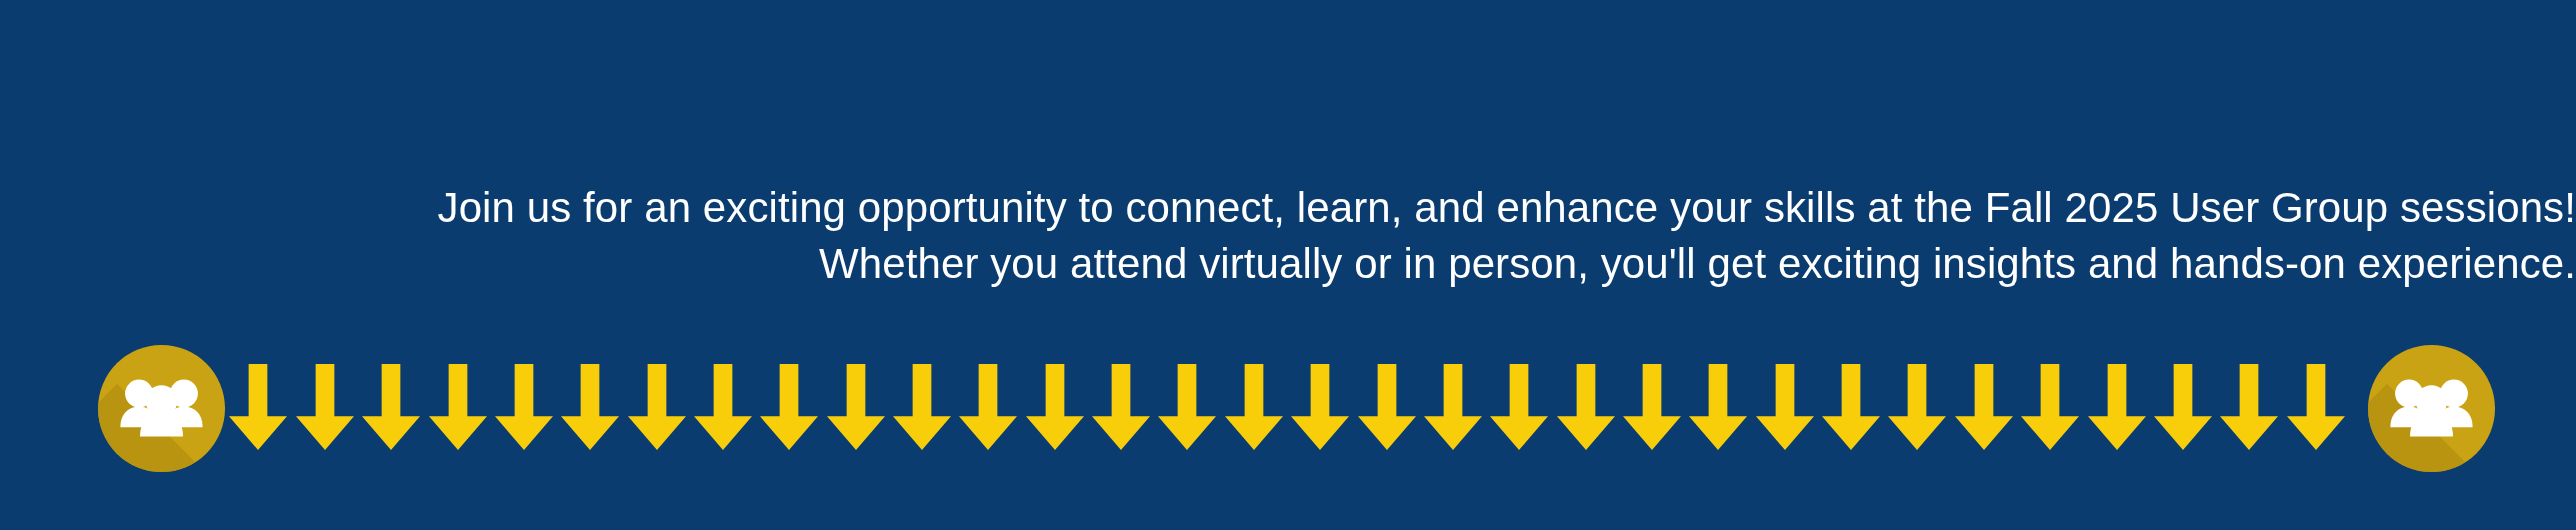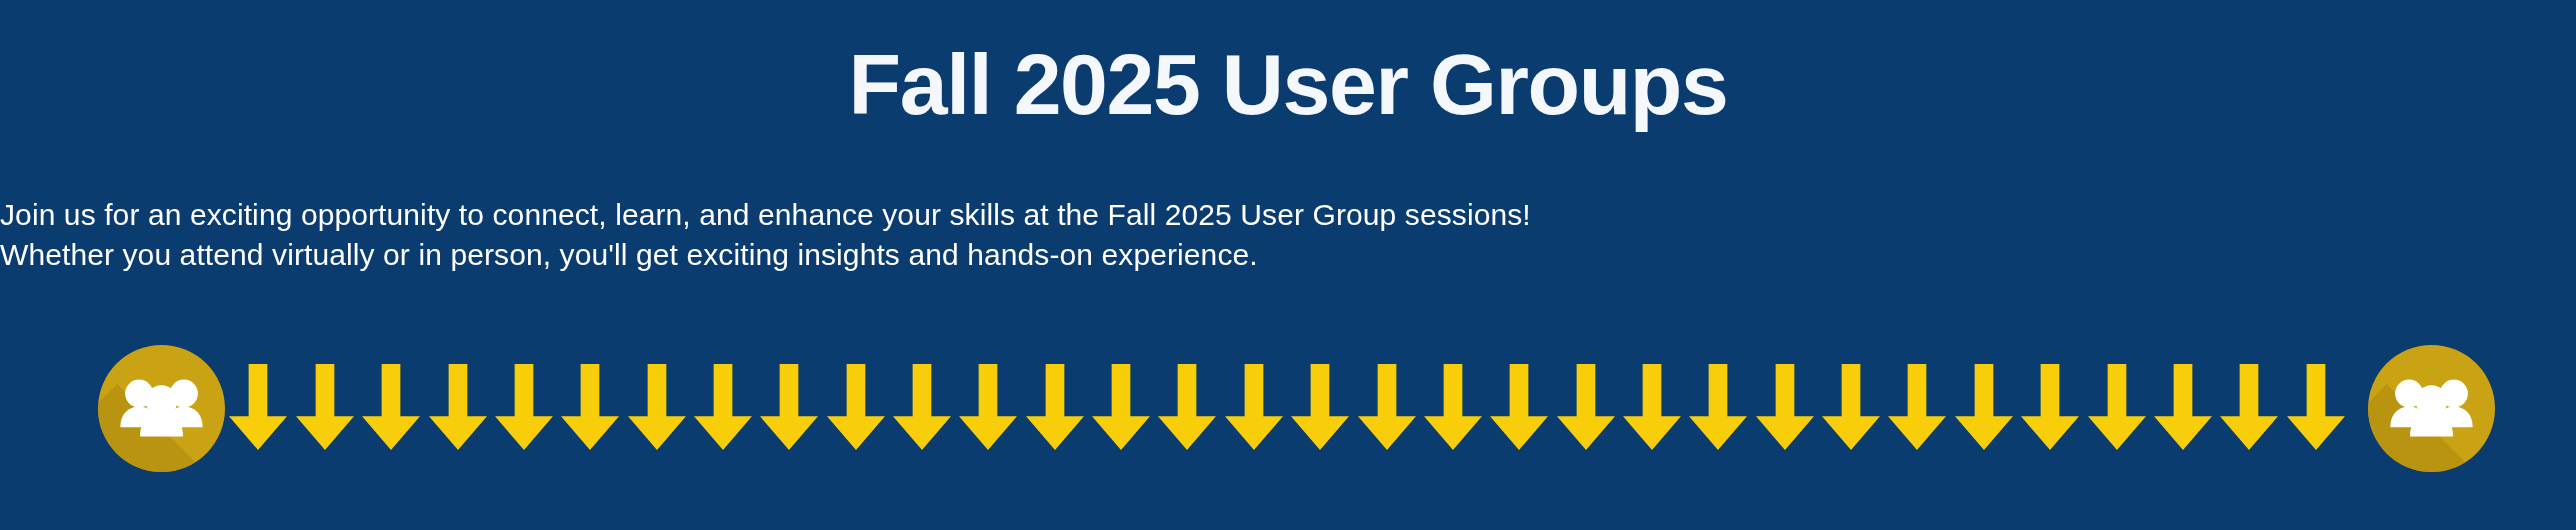--- a/index.html
+++ b/index.html
@@ -37,28 +37,27 @@
     color: #F4F7FB;
     white-space: nowrap;
   }
 
   
   .subtitle {
     position: absolute;
     top: 180px;
     left: 0;
     width: 100%;
-    text-align: left;
+    text-align: right;
     font-family: "Liberation Sans", sans-serif;
-    font-size: 30px;
+    font-size: 42px;
     line-height: 1.33;
     font-weight: normal;
     letter-spacing: 0.1px;
     color: #FFFFFF;
-    margin-top: 15px;
   }
   .subtitle .line {
     display: block;
     white-space: nowrap;
   }
 
   
   .deco-row {
     position: absolute;
     left: 0;
@@ -106,21 +105,20 @@
     width: 58px;
     height: 86px;
   }
   .arrow svg { display: block; width: 58px; height: 86px; }
 </style>
 </head>
 <body>
 
 <div class="banner">
 
-  <div class="title">Fall 2025 User Groups</div>
 
   <div class="subtitle">
     <span class="line">Join us for an exciting opportunity to connect, learn, and enhance your skills at the Fall 2025 User Group sessions!</span>
     <span class="line">Whether you attend virtually or in person, you'll get exciting insights and hands-on experience.</span>
   </div>
 
   <div class="deco-row">
 
     <div class="people-badge left">
       <div class="shadow-wedge"></div>

